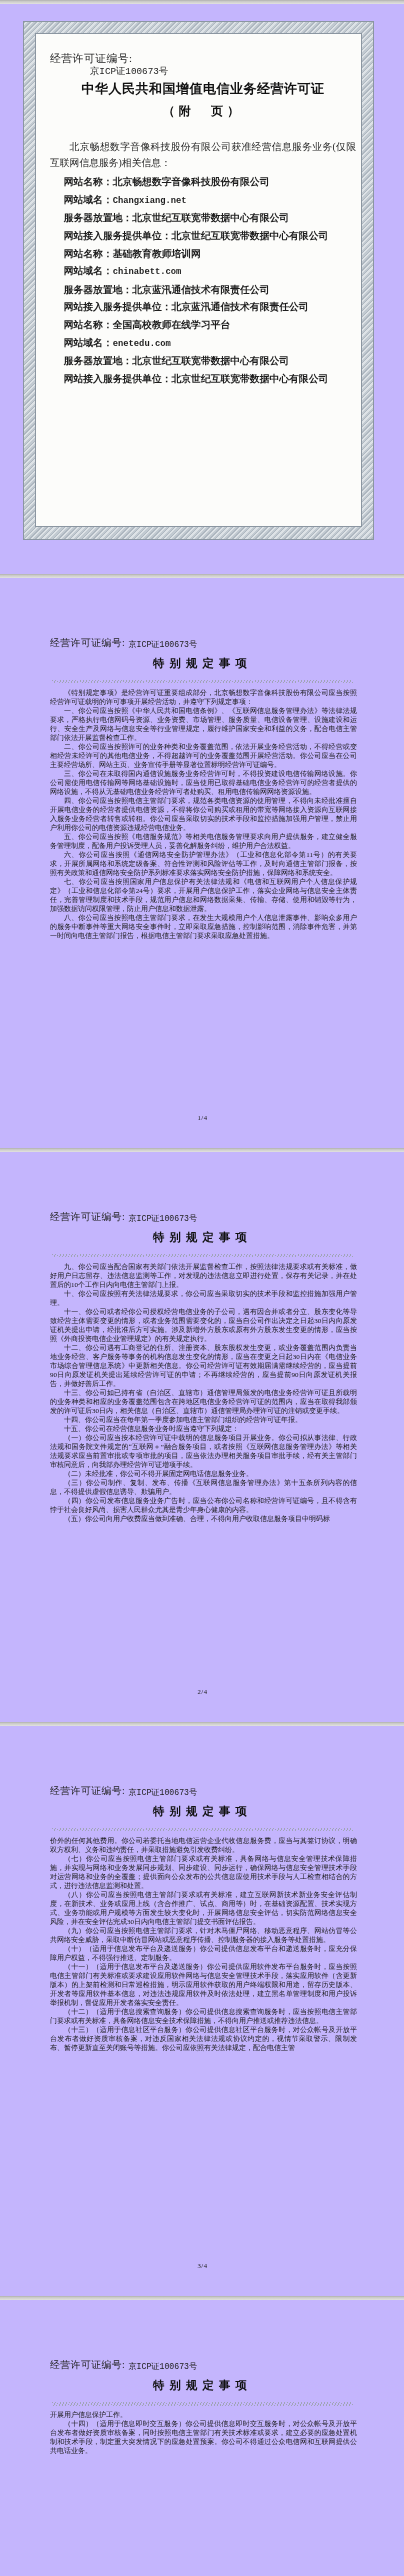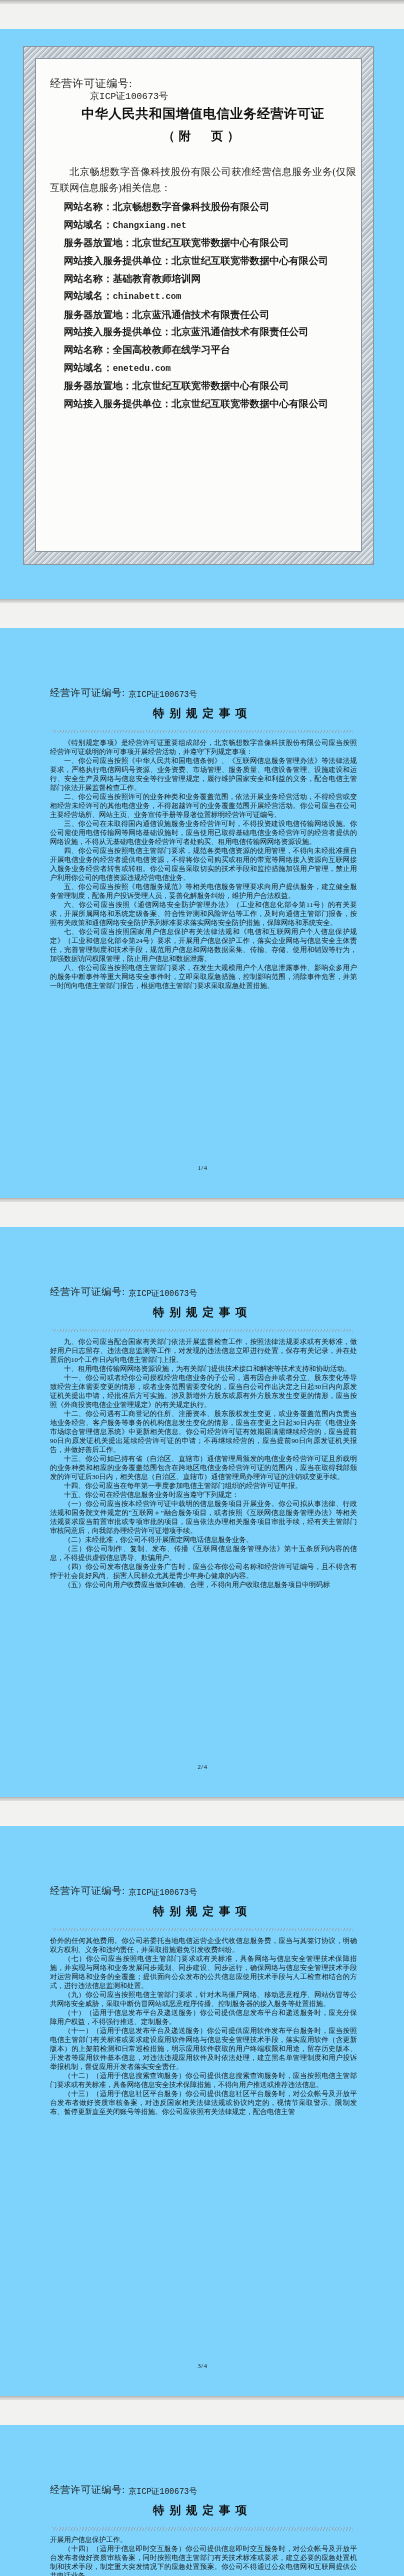--- a/index.html
+++ b/index.html
@@ -4,21 +4,21 @@
 <style>
   html,body{margin:0;padding:0;}
   body{
     width:405px;height:2873px;position:relative;
     background:#f2f2f0;
     font-family:"Liberation Serif","DejaVu Serif",serif;
     color:#1d1d1d;
     -webkit-font-smoothing:antialiased;
   }
   .sep{height:4.1px;background:linear-gradient(to bottom,#c6c6c4,#e2e2e0);border-top:0.5px solid #b9b9b7;box-sizing:border-box;}
-  .sheet{position:relative;height:570px;background:#7dd3fc;overflow:hidden;margin-top:25px;}
+  .sheet{position:relative;height:570px;background:#c4b5fd;overflow:hidden;}
   .sheet.last{height:578px;}
 
   
   .frame{
     position:absolute;left:23px;top:16.5px;width:351px;height:519px;
     box-sizing:border-box;border:0.5px solid #8b96a1;
     background:
       repeating-linear-gradient(135deg,#aeb7c0 0 1px,#dde2e6 1px 2.6px,#c2cad1 2.6px 4.1px);
   }
   .frame-inner{
@@ -120,21 +120,21 @@
 
 <div class="sheet">
   <div class="sp-header">
     <span>经营许可证编号:</span><span class="sp-number">京ICP证100673号</span>
   </div>
   <div class="sp-title">特别规定事项</div>
   <div class="sp-wave"></div>
   <div class="sp-body">
 
   <p class="para">九、你公司应当配合国家有关部门依法开展监督检查工作，按照法律法规要求或有关标准，做好用户日志留存、违法信息监测等工作，对发现的违法信息立即进行处置，保存有关记录，并在处置后的10个工作日内向电信主管部门上报。</p>
-      <p class="para">十、租用电信传输网网络资源设施，为有关部门提供技术接口和解密等技术支持和协助活动。</p>
+      <p class="para">十、你公司应按照有关法律法规要求，你公司应当采取切实的技术手段和监控措施加强用户管理。</p>
       <p class="para">十一、你公司或者经你公司授权经营电信业务的子公司，遇有因合并或者分立、股东变化等导致经营主体需要变更的情形，或者业务范围需要变化的，应当自公司作出决定之日起30日内向原发证机关提出申请，经批准后方可实施。涉及新增外方股东或原有外方股东发生变更的情形，应当按照《外商投资电信企业管理规定》的有关规定执行。</p>
       <p class="para">十二、你公司遇有工商登记的住所、注册资本、股东股权发生变更，或业务覆盖范围内负责当地业务经营、客户服务等事务的机构信息发生变化的情形，应当在变更之日起30日内在《电信业务市场综合管理信息系统》中更新相关信息。你公司经营许可证有效期届满需继续经营的，应当提前90日向原发证机关提出延续经营许可证的申请；不再继续经营的，应当提前90日向原发证机关报告，并做好善后工作。</p>
       <p class="para">十三、你公司如已持有省（自治区、直辖市）通信管理局颁发的电信业务经营许可证且所载明的业务种类和相应的业务覆盖范围包含在跨地区电信业务经营许可证的范围内，应当在取得我部颁发的许可证后30日内，相关信息（自治区、直辖市）通信管理局办理许可证的注销或变更手续。</p>
       <p class="para">十四、你公司应当在每年第一季度参加电信主管部门组织的经营许可证年报。</p>
       <p class="para">十五、你公司在经营信息服务业务时应当遵守下列规定：</p>
       <p class="para">（一）你公司应当按本经营许可证中载明的信息服务项目开展业务。你公司拟从事法律、行政法规和国务院文件规定的“互联网＋”融合服务项目，或者按照《互联网信息服务管理办法》等相关法规要求应当前置审批或专项审批的项目，应当依法办理相关服务项目审批手续，经有关主管部门审核同意后，向我部办理经营许可证增项手续。</p>
       <p class="para">（二）未经批准，你公司不得开展固定网电话信息服务业务。</p>
       <p class="para">（三）你公司制作、复制、发布、传播《互联网信息服务管理办法》第十五条所列内容的信息，不得提供虚假信息诱导、欺骗用户。</p>
       <p class="para">（四）你公司发布信息服务业务广告时，应当公布你公司名称和经营许可证编号，且不得含有悖于社会良好风尚、损害人民群众尤其是青少年身心健康的内容。</p>
       <p class="para">（五）你公司向用户收费应当做到准确、合理，不得向用户收取信息服务项目中明码标</p>
@@ -146,20 +146,21 @@
 <div class="sheet">
   <div class="sp-header">
     <span>经营许可证编号:</span><span class="sp-number">京ICP证100673号</span>
   </div>
   <div class="sp-title">特别规定事项</div>
   <div class="sp-wave"></div>
   <div class="sp-body">
 
   <p class="para cont">价外的任何其他费用。你公司若委托当地电信运营企业代收信息服务费，应当与其签订协议，明确双方权利、义务和违约责任，并采取措施避免引发收费纠纷。</p>
       <p class="para">（七）你公司应当按照电信主管部门要求或有关标准，具备网络与信息安全管理技术保障措施，并实现与网络和业务发展同步规划、同步建设、同步运行，确保网络与信息安全管理技术手段对运营网络和业务的全覆盖；提供面向公众发布的公共信息应使用技术手段与人工检查相结合的方式，进行违法信息监测和处置。</p>
+      <p class="para">（八）你公司应当按照电信主管部门要求或有关标准，建立互联网新技术新业务安全评估制度，在新技术、业务或应用上线（含合作推广、试点、商用等）时，在基础资源配置、技术实现方式、业务功能或用户规模等方面发生较大变化时，开展网络信息安全评估，切实防范网络信息安全风险，并在安全评估完成30日内向电信主管部门提交书面评估报告。</p>
       <p class="para">（九）你公司应当按照电信主管部门要求，针对木马僵尸网络、移动恶意程序、网站仿冒等公共网络安全威胁，采取中断仿冒网站或恶意程序传播、控制服务器的接入服务等处置措施。</p>
       <p class="para">（十）（适用于信息发布平台及递送服务）你公司提供信息发布平台和递送服务时，应充分保障用户权益，不得强行推送、定制服务。</p>
       <p class="para">（十一）（适用于信息发布平台及递送服务）你公司提供应用软件发布平台服务时，应当按照电信主管部门有关标准或要求建设应用软件网络与信息安全管理技术手段，落实应用软件（含更新版本）的上架前检测和日常巡检措施，明示应用软件获取的用户终端权限和用途，留存历史版本、开发者等应用软件基本信息，对违法违规应用软件及时依法处理，建立黑名单管理制度和用户投诉举报机制，督促应用开发者落实安全责任。</p>
       <p class="para">（十二）（适用于信息搜索查询服务）你公司提供信息搜索查询服务时，应当按照电信主管部门要求或有关标准，具备网络信息安全技术保障措施，不得向用户推送或推荐违法信息。</p>
       <p class="para">（十三）（适用于信息社区平台服务）你公司提供信息社区平台服务时，对公众帐号及开放平台发布者做好资质审核备案，对违反国家相关法律法规或协议约定的，视情节采取警示、限制发布、暂停更新直至关闭账号等措施。你公司应依照有关法律规定，配合电信主管</p>
     </div>
   <div class="sp-footer">3/4</div>
 </div>
 <div class="sep"></div>
 

